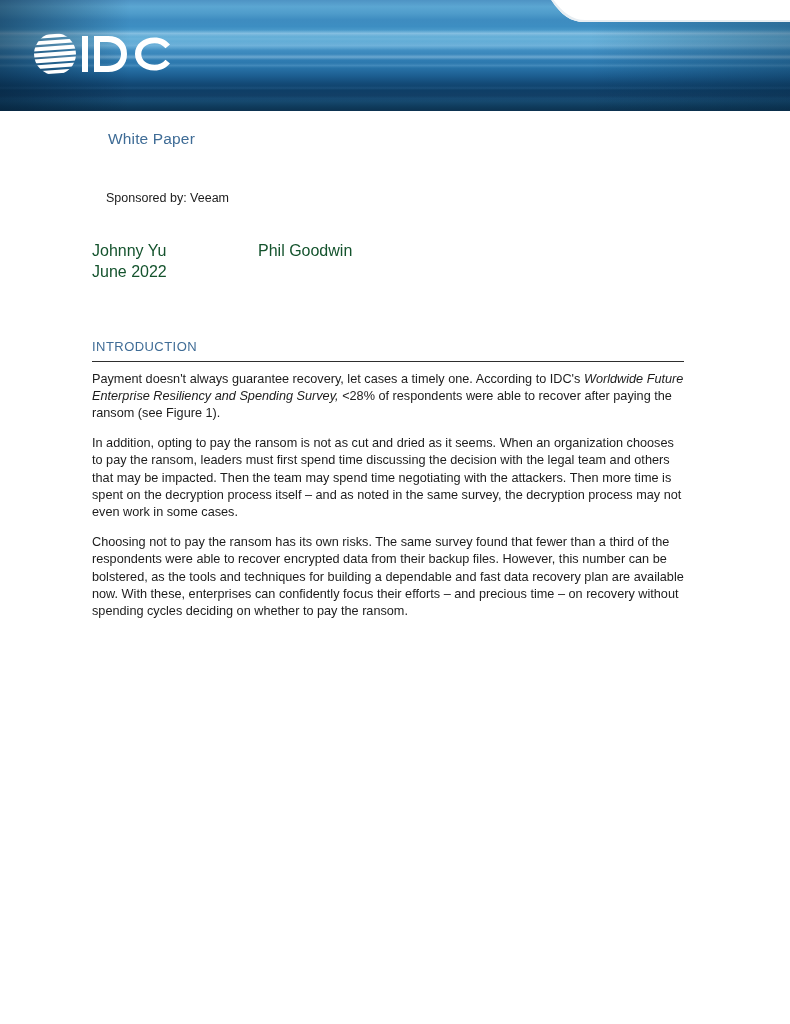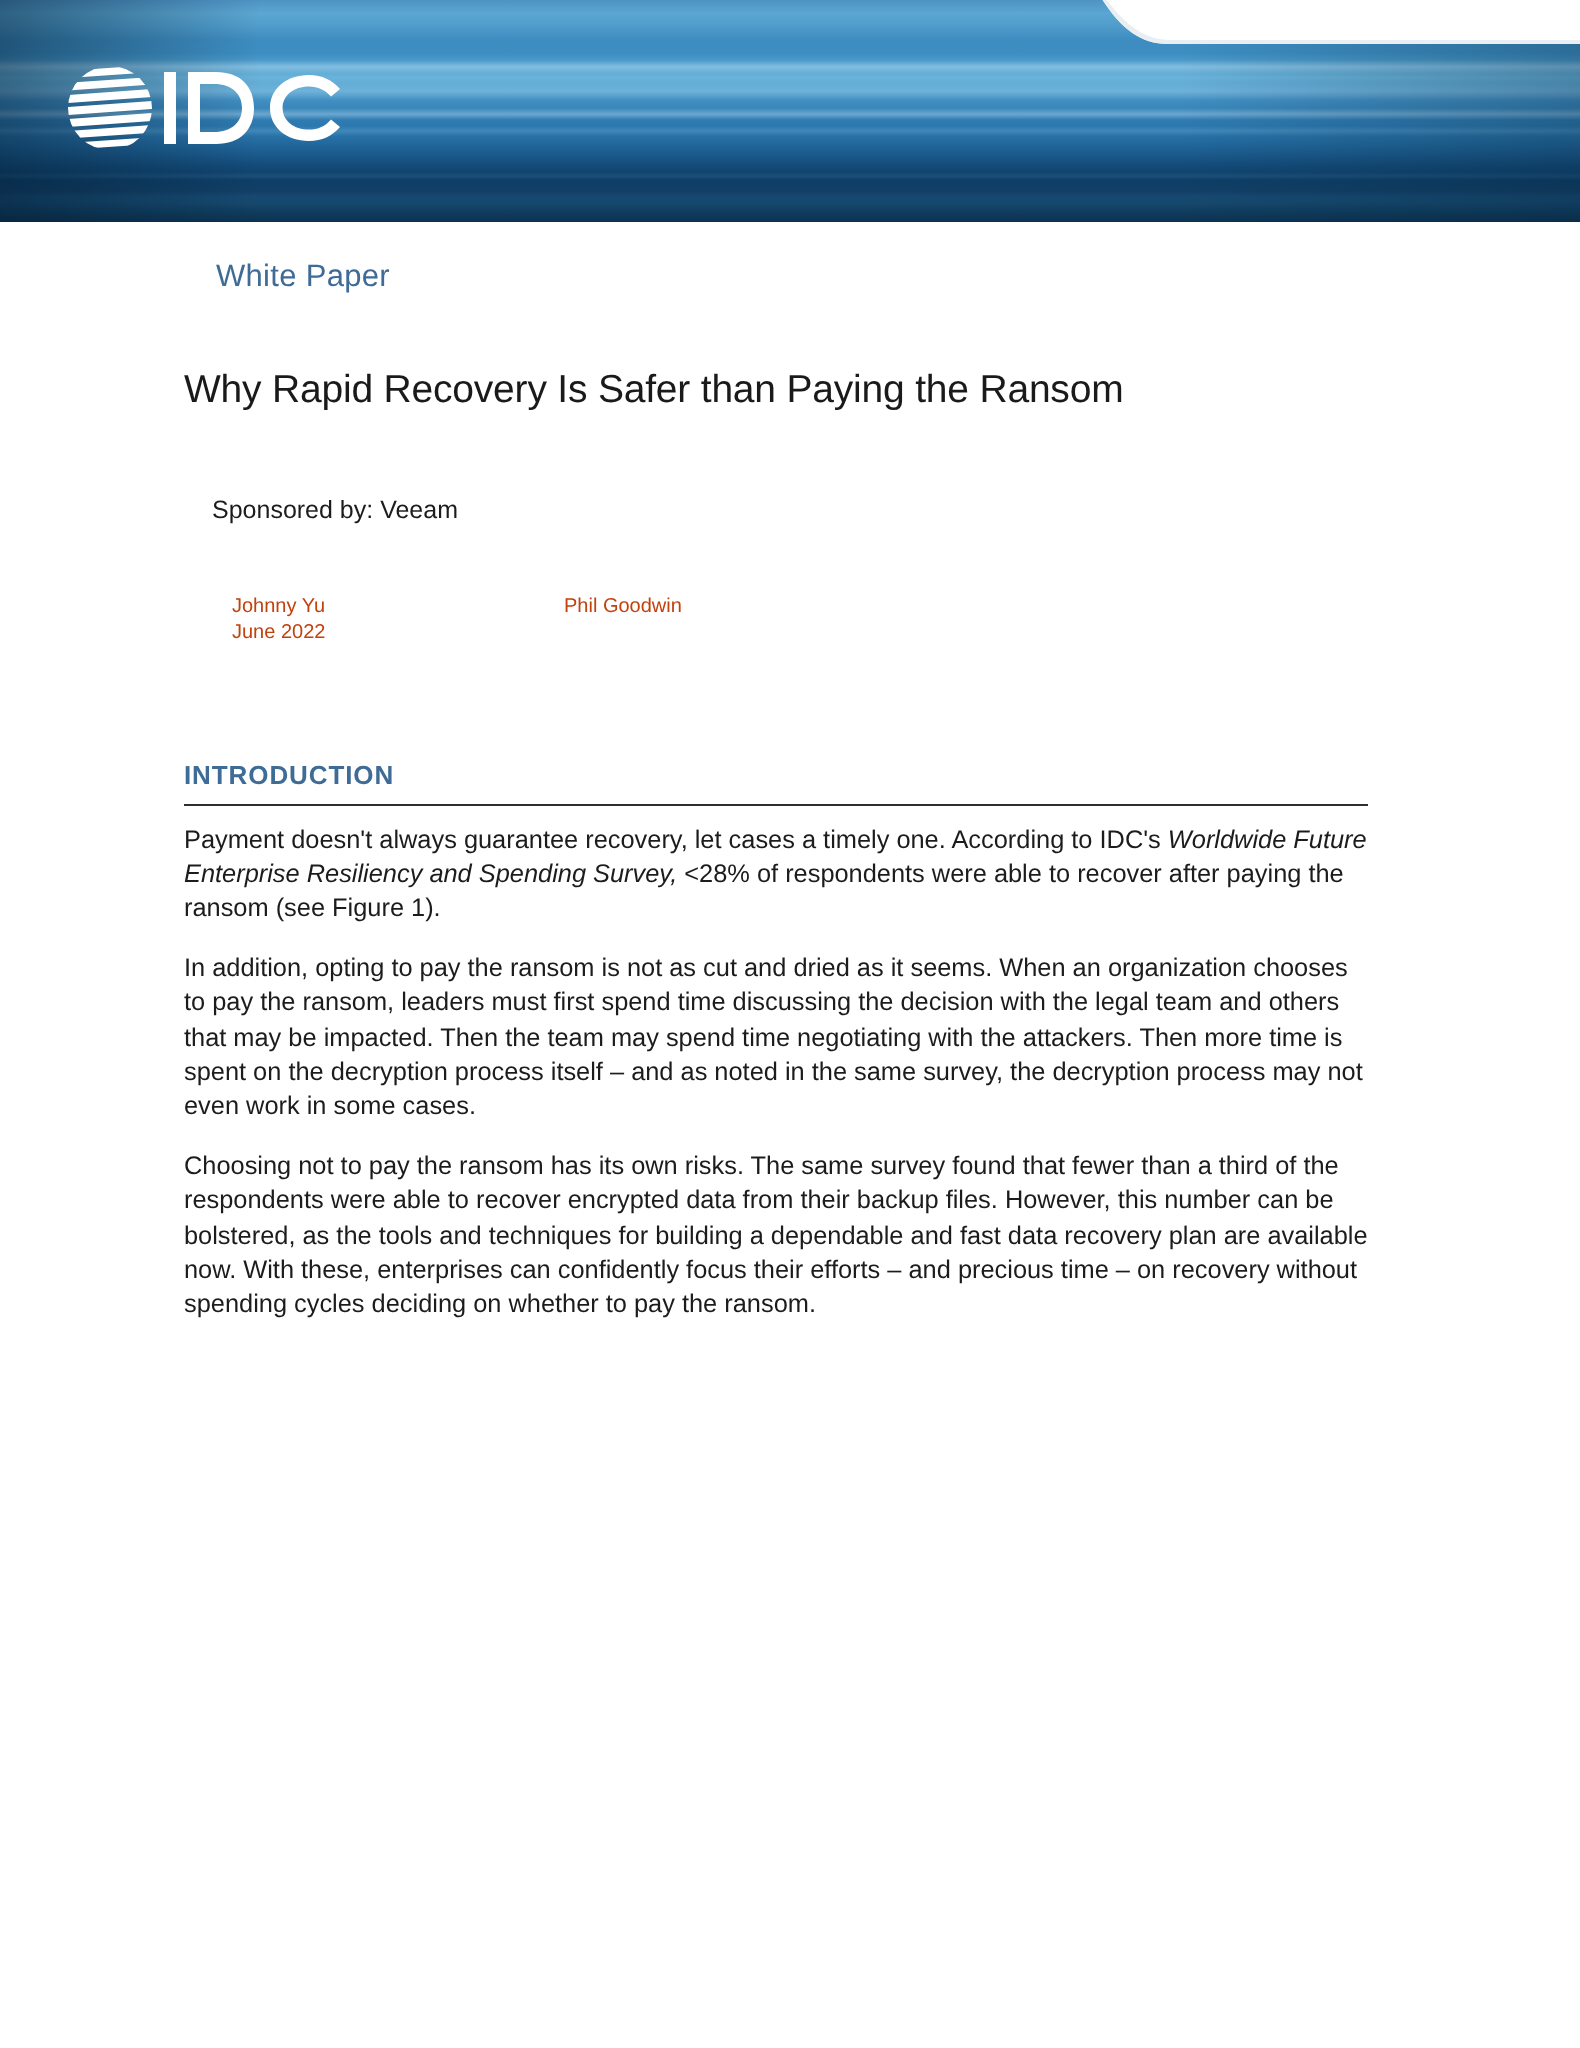--- a/index.html
+++ b/index.html
@@ -128,32 +128,31 @@
   }
   .sponsor {
     font-size: 12.5px;
     color: #1c1c1c;
     margin: 14px;
     padding-top: 27px;
   }
   .authors {
     display: flex;
     padding-top: 21px;
-    font-size: 10px;
-    color: #c2410c;
-    margin-left: 24px;
+    font-size: 16px;
+    color: #14532d;
   }
   .author-col { width: 166px; }
   .author-col:last-child { width: auto; text-align: right; }
   .author-name { display: block; line-height: 1.33; }
   .author-date { display: block; line-height: 1.33; }
 
   .section-head {
     font-size: 13px;
-    font-weight: bold;
+    font-weight: normal;
     color: #3f6c96;
     letter-spacing: 0.45px;
     margin: 0;
     padding-top: 56px;
   }
   .rule {
     height: 0;
     border-top: 1px solid #2e2e2e;
     margin-top: 7px;
   }
@@ -214,21 +213,20 @@
       </g>
     </svg>
   </div>
 </div>
 
 <div class="page">
   <div class="content">
 
     <div class="kicker">White Paper</div>
 
-    <h1 class="doc-title">Why Rapid Recovery Is Safer than Paying the Ransom</h1>
 
     <div class="sponsor">Sponsored by: Veeam</div>
 
     <div class="authors">
       <div class="author-col">
         <span class="author-name">Johnny Yu</span>
         <span class="author-date">June 2022</span>
       </div>
       <div class="author-col">
         <span class="author-name">Phil Goodwin</span>

